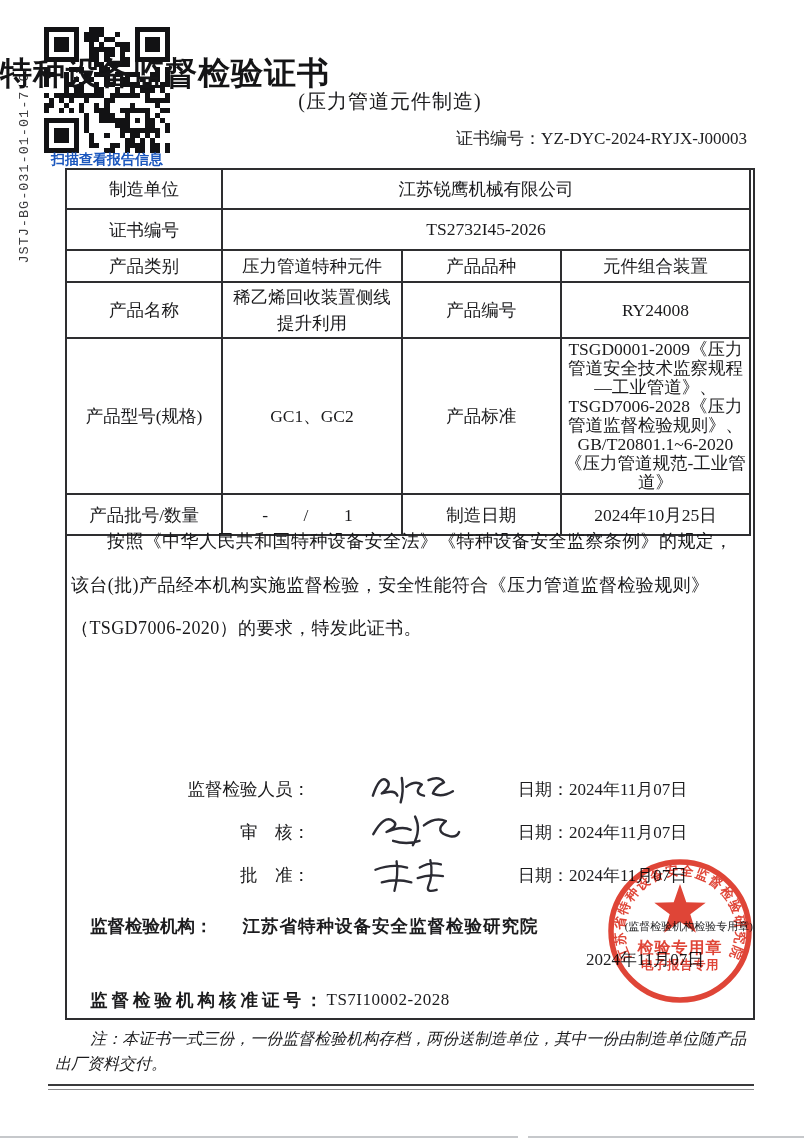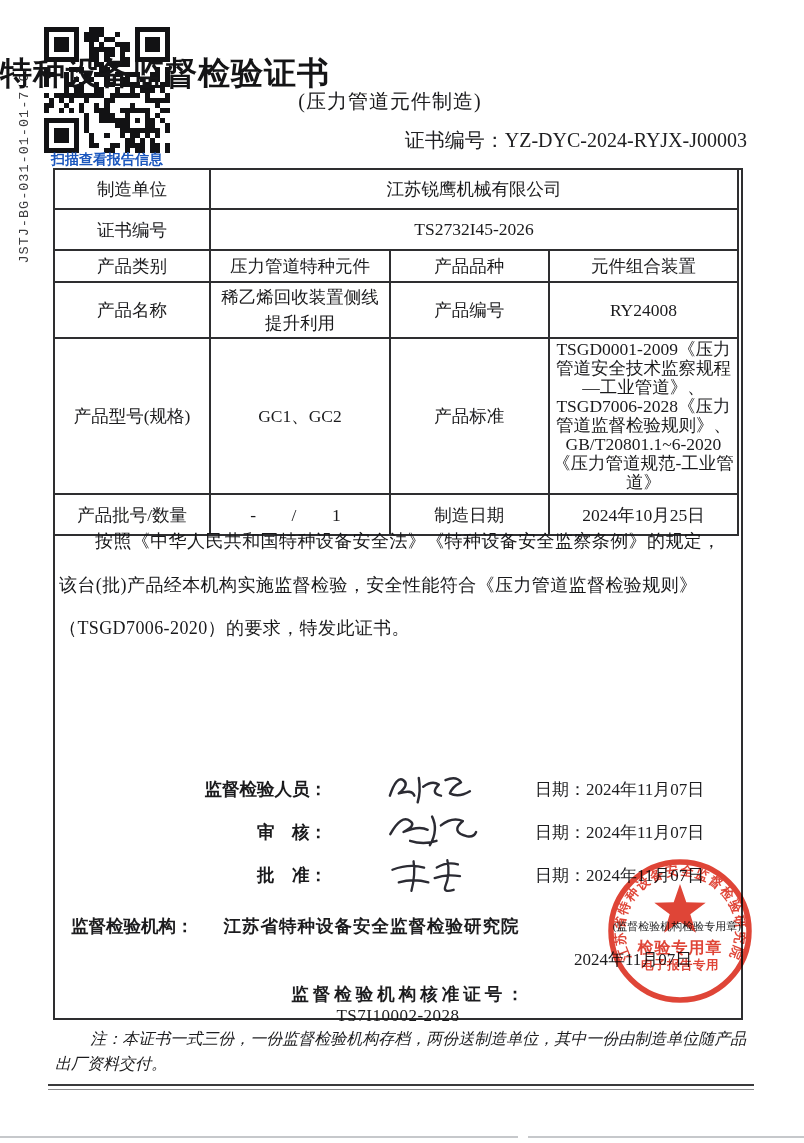--- a/index.html
+++ b/index.html
@@ -17,51 +17,51 @@
   .qr-caption{position:absolute;left:40px;top:151px;width:134px;text-align:center;
               font-size:14px;font-weight:bold;color:#1b57be;
               font-family:"Liberation Serif","DejaVu Serif",serif;}
 
   
   .doc-title{position:absolute;left:0;top:52px;width:790px;
              font-family:"Liberation Sans","DejaVu Sans",sans-serif;
              font-size:32px;font-weight:bold;letter-spacing:1px;color:#141416;}
   .doc-subtitle{position:absolute;left:0;top:88px;width:780px;text-align:center;
                 font-size:20px;color:#1a1a1c;letter-spacing:1px;}
-  .cert-no{position:absolute;top:127px;right:57px;font-size:20px;color:#202022;}
-
-  
-  .main-box{position:absolute;left:53px;top:168px;width:686px;height:848px;border:2px solid #2e2e30;}
+  .cert-no{position:absolute;top:127px;right:57px;font-size:17px;color:#202022;}
+
+  
+  .main-box{position:absolute;left:65px;top:168px;width:686px;height:848px;border:2px solid #2e2e30;}
 
   table.cert-table{position:absolute;left:-2px;top:-2px;border-collapse:collapse;table-layout:fixed;}
   table.cert-table td{border:2px solid #2e2e30;text-align:center;vertical-align:middle;
                       font-size:17.5px;color:#1a1a1c;padding:1px 3px;}
   td.std-cell{font-size:15px;line-height:19px;padding:2px 4px;}
   td.name-cell{font-size:17px;line-height:26px;padding:2px 10px;}
   td.batch-cell{letter-spacing:9px;}
 
   
   .statement{position:absolute;left:4px;top:350px;width:676px;text-indent:2em;
              font-size:18px;line-height:43.5px;color:#18181a;letter-spacing:0.4px;}
 
   
   .sig-row{position:absolute;left:0;width:100%;height:42px;display:flex;align-items:center;}
-  .sig-label{display:inline-block;width:243px;text-align:right;font-size:17.5px;font-weight:700;color:#1a1a1c;padding-left:29px;}
+  .sig-label{display:inline-block;width:243px;text-align:right;font-size:17.5px;font-weight:400;color:#1a1a1c;}
   .sig-script{display:inline-block;width:208px;text-align:center;}
   .sig-script svg{vertical-align:middle;}
   .sig-date{font-size:17px;color:#1c1c1e;}
   .sig-path{fill:none;stroke:#2b2b33;stroke-width:2.2;stroke-linecap:round;stroke-linejoin:round;}
 
   
   .inst-row{position:absolute;left:0;top:738px;width:100%;height:36px;display:flex;align-items:center;}
-  .inst-label{margin-left:16px;font-size:17.5px;font-weight:600;}
+  .inst-label{margin-left:23px;font-size:17.5px;font-weight:600;}
   .inst-name{margin-left:30px;font-size:17.5px;font-weight:600;letter-spacing:1px;}
   .inst-seal-note{margin-left:auto;margin-right:0px;font-size:11px;}
   .inst-date{position:absolute;left:519px;top:778px;font-size:17px;}
-  .approval-row{position:absolute;left:0;top:812px;width:100%;height:36px;display:flex;align-items:center;flex-direction:column;}
+  .approval-row{position:absolute;left:0;top:812px;width:100%;height:36px;display:flex;align-items:center;}
   .approval-label{margin-left:23px;font-size:17.5px;font-weight:600;letter-spacing:4px;}
   .approval-no{font-size:17px;letter-spacing:0.5px;}
 
   
   .stamp{position:absolute;left:600px;top:851px;width:160px;height:160px;
          mix-blend-mode:multiply;opacity:0.92;pointer-events:none;}
   .stamp .ring{fill:none;stroke:#dd3526;stroke-width:5.5;}
   .stamp .ring-text{fill:#dd3526;font-size:13px;font-weight:bold;letter-spacing:1.5px;
                     font-family:"Liberation Serif","DejaVu Serif",serif;}
   .stamp .star{fill:#dd3526;}

